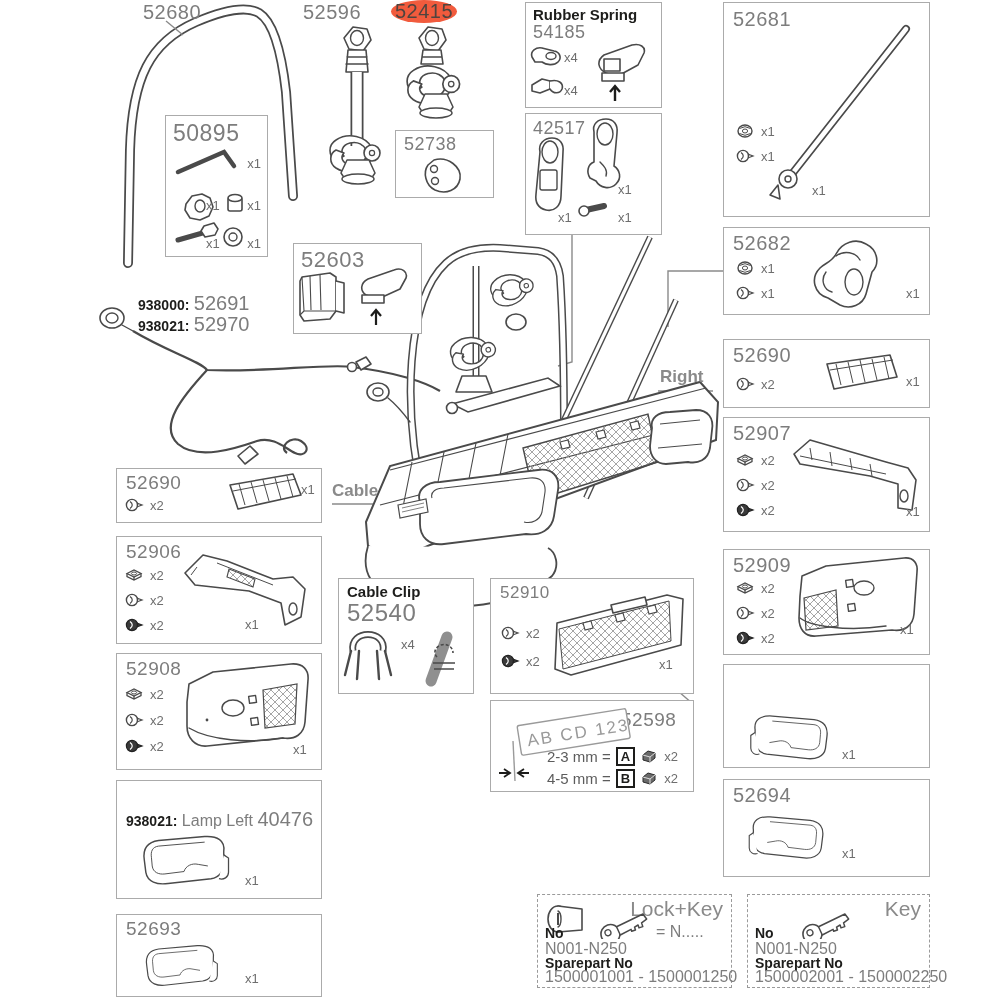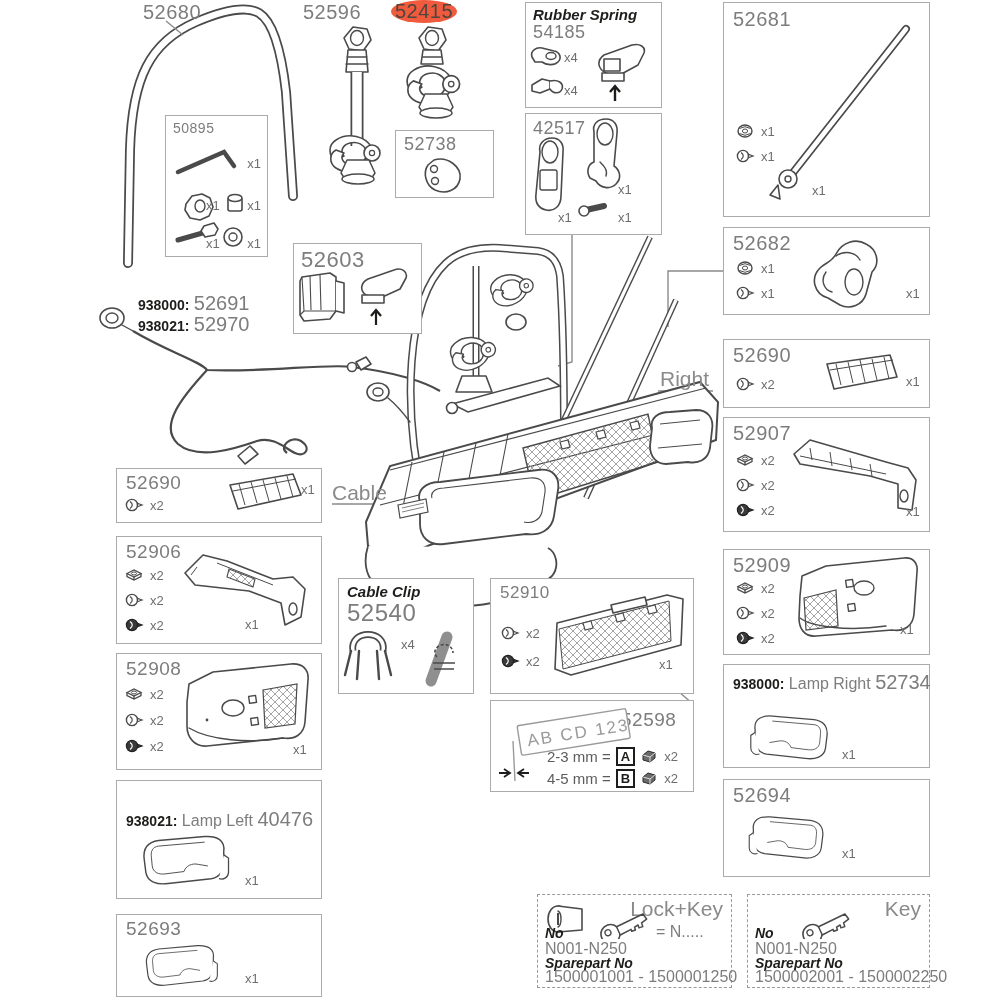--- a/index.html
+++ b/index.html
@@ -4,27 +4,27 @@
 <style>
   html,body{margin:0;padding:0;background:#fff;}
   #stage{position:relative;width:1000px;height:1000px;background:#fff;overflow:hidden;
          font-family:"Liberation Sans",sans-serif;}
   #art{position:absolute;left:0;top:0;z-index:1;}
   .ln{fill:#fff;stroke:#4a4a4a;stroke-width:1.6;stroke-linejoin:round;stroke-linecap:round;}
   .nofill{fill:none;stroke:#4a4a4a;stroke-width:1.4;stroke-linejoin:round;stroke-linecap:round;}
   .pbox{position:absolute;border:1px solid #ababab;background:#fff;z-index:2;}
   .pbox-dashed{position:absolute;border:1.5px dashed #9a9a9a;background:#fff;z-index:2;}
   .plabel{position:absolute;font-size:20px;color:#7d7d7d;letter-spacing:.5px;white-space:nowrap;}
-  .btitle{position:absolute;font-weight:bold;font-size:15px;color:#1d1d1b;white-space:nowrap;font-style:italic;}
+  .btitle{position:absolute;font-weight:bold;font-size:15px;color:#1d1d1b;white-space:nowrap;}
   .qrow{position:absolute;display:flex;align-items:center;gap:6px;}
   .qty{font-size:13px;color:#6e6e6e;}
   .qbig{position:absolute;font-size:13px;color:#6e6e6e;}
   .hw{width:19px;height:16px;flex:0 0 auto;}
   .freelabel{position:absolute;font-size:20px;color:#7d7d7d;letter-spacing:.5px;z-index:2;white-space:nowrap;}
-  .sidelabel{position:absolute;font-size:21px;color:#8a8a8a;z-index:2;}
+  .sidelabel{position:absolute;font-size:17px;color:#8a8a8a;z-index:2;font-weight:bold;}
   .lamprow{position:absolute;font-size:16px;color:#7d7d7d;white-space:nowrap;}
   .lamprow b{font-size:14px;color:#1d1d1b;}
   .lamprow .big{font-size:20px;}
   .hl{position:absolute;background:#f15b3d;border-radius:50%;z-index:2;display:flex;
       align-items:center;justify-content:center;font-size:20px;color:#4f443f;letter-spacing:.5px;}
   .keyval{position:absolute;font-size:16px;color:#7d7d7d;white-space:nowrap;}
   .keytitle{position:absolute;font-size:21px;color:#8a8a8a;white-space:nowrap;}
   .abox{display:inline-block;border:2px solid #1d1d1b;font-weight:bold;font-size:13px;
         color:#1d1d1b;padding:0 3px;line-height:15px;}
   .mmrow{position:absolute;display:flex;align-items:center;gap:5px;font-size:15px;color:#5c5c5c;}
@@ -194,21 +194,21 @@
 </div>
 <div class="lamprow" style="left:138px;top:313px">
   <b>938021:</b>
   <span class="big">52970</span>
 </div>
 
 <span class="sidelabel" style="left:332px;top:481px">Cable</span>
 <span class="sidelabel" style="left:660px;top:367px">Right</span>
 
 <div class="pbox" style="left:165px;top:115px;width:101px;height:140px">
-  <span class="plabel" style="left:7px;top:4px;font-size:14px">50895</span>
+  <span class="plabel" style="left:7px;top:4px;font-size:23px">50895</span>
   <svg width="99" height="112" style="position:absolute;left:0;top:26px">
     <path d="M12,30 L58,10 L68,24" fill="none" stroke="#4a4a4a" stroke-width="4.5" stroke-linecap="round"></path>
     <path d="M20,62 l6,-8 10,-2 8,4 3,9 -4,9 -9,4 -10,-2 -5,-8 Z" class="ln"></path>
     <ellipse cx="34" cy="64" rx="5" ry="6" class="nofill"></ellipse>
     <rect x="62" y="56" width="14" height="13" rx="2" class="ln"></rect>
     <ellipse cx="69" cy="56" rx="7" ry="3.5" class="ln" stroke-width="1.2"></ellipse>
     <path d="M12,98 L40,90" stroke="#4a4a4a" stroke-width="5" stroke-linecap="round"></path>
     <path d="M38,84 l10,-3 4,6 -3,6 -10,2 -4,-6 Z" class="ln" stroke-width="1.2"></path>
     <circle cx="67" cy="95" r="9" class="ln"></circle>
     <circle cx="67" cy="95" r="4" class="nofill"></circle>
@@ -389,25 +389,20 @@
   <div class="qrow" style="left:12px;top:80px">
     <svg class="hw" viewBox="0 0 19 16">
           <use href="#sym-screw-dark"></use>
         </svg>
     <span class="qty">x2</span>
   </div>
   <span class="qbig" style="left:176px;top:72px">x1</span>
 </div>
 
 <div class="pbox" style="left:723px;top:664px;width:205px;height:102px">
-  <div class="lamprow" style="left:9px;top:6px">
-    <b>938000:</b>
-    <span>Lamp Right</span>
-    <span class="big">52734</span>
-  </div>
   <svg width="118" height="56" viewBox="0 0 120 78" style="position:absolute;left:8px;top:46px">
         <use href="#sym-lamp"></use>
       </svg>
   <span class="qbig" style="left:118px;top:82px">x1</span>
 </div>
 
 <div class="pbox" style="left:723px;top:779px;width:205px;height:96px">
   <span class="plabel" style="left:9px;top:4px">52694</span>
   <svg width="112" height="54" viewBox="0 0 120 78" style="position:absolute;left:8px;top:32px">
         <use href="#sym-lamp"></use>

